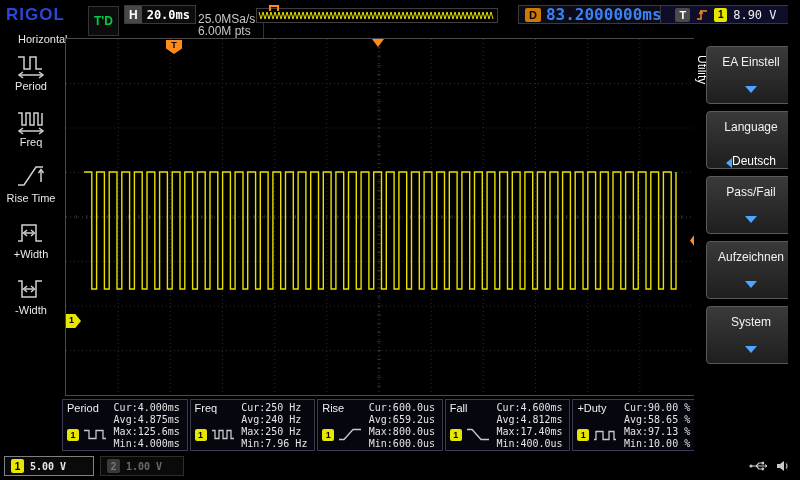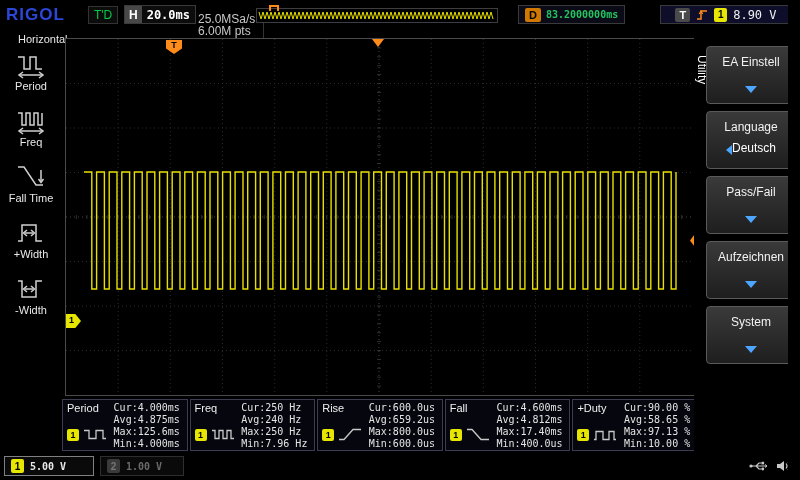--- a/index.html
+++ b/index.html
@@ -3,37 +3,37 @@
 <meta charset="utf-8">
 <style>
   *{margin:0;padding:0;box-sizing:border-box}
   html,body{background:#000}
   #screen{position:relative;width:788px;height:480px;background:#000;overflow:hidden;
           font-family:"Liberation Sans",sans-serif}
 
   
   .topbar{position:absolute;left:0;top:0;width:800px;height:30px;background:#000}
   .logo{position:absolute;left:6px;top:5px;font-size:17px;font-weight:bold;color:#2b46d8;letter-spacing:1px}
-  .trig-status{position:absolute;left:88px;top:6px;padding:1px 5px;border:1px solid #333;background:#0c0c0c;
-               color:#00cc44;font-weight:normal;font-size:12px}
+  .trig-status{position:absolute;left:88px;top:6px;padding:7px 5px;border:1px solid #333;background:#0c0c0c;
+               color:#00cc44;font-weight:bold;font-size:12px}
   .h-group{position:absolute;left:124px;top:5px;height:19px;display:flex;align-items:center;
            border:1px solid #3a3a3a;background:#0c0c0c}
   .h-badge{background:#484848;color:#fff;font-weight:bold;font-size:12px;padding:0 4px;height:100%;
            display:flex;align-items:center}
   .h-value{color:#fff;font-weight:bold;font-size:12px;padding:0 5px;font-family:"DejaVu Sans Mono",monospace}
   .srate{position:absolute;left:198px;top:13px;font-size:12px;color:#c8c8c8;line-height:12px;
          padding-right:8px;border-right:1px solid #333;height:25px}
   .preview{position:absolute;left:256px;top:8px;width:242px;height:15px;border:1px solid #3e3e3e;background:#000}
   .preview svg{position:absolute;left:0;top:0}
   .preview-marker{position:absolute;left:12px;top:-4px;width:10px;height:6px;
                   border:2px solid #ff8c1a;border-bottom:none}
   .d-group{position:absolute;left:518px;top:5px;height:19px;display:flex;align-items:center;gap:5px;
            border:1px solid #3a3a3a;background:#0b0b18;padding:0 6px}
   .d-badge{background:#d07800;color:#000;font-weight:bold;font-size:11px;padding:0 4px;border-radius:2px;line-height:14px}
-  .d-value{color:#22c55e;font-weight:bold;font-size:10px;font-family:"DejaVu Sans Mono",monospace}
+  .d-value{color:#3b82f6;font-weight:bold;font-size:16px;font-family:"DejaVu Sans Mono",monospace}
   .t-group{position:absolute;left:660px;top:5px;height:19px;min-width:132px;display:flex;align-items:center;
            justify-content:center;gap:6px;border:1px solid #3a3a3a;background:#0e0e2a;padding:0 6px}
   .t-badge{background:#4a4a4a;color:#fff;font-weight:bold;font-size:11px;padding:0 4px;border-radius:2px;line-height:14px}
   .t-level{color:#f0f0f0;font-weight:normal;font-size:12px;font-family:"DejaVu Sans Mono",monospace}
   .chbadge{display:inline-flex;align-items:center;justify-content:center;width:13px;height:14px;
            background:#e6e600;color:#000;font-weight:bold;font-size:10px;border-radius:2px}
 
   
   .sidebar{position:absolute;left:0;top:30px;width:62px;height:424px;background:#000}
   .sidebar-title{color:#e8e8e8;font-size:11px;padding:3px 2px 4px 18px}
@@ -70,21 +70,21 @@
 
   
   .rightbar{position:absolute;left:694px;top:30px;width:106px;height:424px;background:#000}
   .utility-tab{position:absolute;left:1px;top:25px;writing-mode:vertical-rl;color:#fff;font-size:12px}
   .menu-col{position:absolute;left:12px;top:16px;display:flex;flex-direction:column;gap:7px}
   .menu-btn{width:90px;height:58px;background:linear-gradient(#3a3a3a,#1e1e1e);border:1px solid #5a5a5a;
             border-radius:4px;position:relative;cursor:pointer}
   .mb-label{color:#f2f2f2;font-size:12px;text-align:center;margin-top:8px;white-space:nowrap}
   .mb-arrow-down{position:absolute;left:50%;bottom:10px;transform:translateX(-50%);width:0;height:0;
                  border-left:6px solid transparent;border-right:6px solid transparent;border-top:7px solid #4da6ff}
-  .mb-value-row{display:flex;align-items:flex-end;justify-content:center;margin-top:7px}
+  .mb-value-row{display:flex;align-items:flex-end;justify-content:center;margin-top:20px}
   .mb-arrow-left{width:0;height:0;border-top:5px solid transparent;border-bottom:5px solid transparent;
                  border-right:6px solid #4da6ff}
   .mb-value{color:#fff;font-size:12px}
   .mb-speaker{display:block;margin:7px auto 0}
 
   
   .bottombar{position:absolute;left:0;top:454px;width:800px;height:26px}
   .chbox{position:absolute;top:2px;height:20px;display:flex;align-items:center;gap:6px;padding:0 6px;
          border:1px solid #808080;background:#0a0a0a;cursor:pointer}
   .chbox1{left:4px;width:90px}
@@ -152,29 +152,29 @@
     <div class="side-item">
       <svg class="side-icon" viewBox="0 0 32 30">
         <path d="M3 8 H7 V20 H11 V8 H15 V20 H19 V8 H23 V20 H27 V8"></path>
         <path d="M4 26 H28"></path>
           <path d="M8 23 L4 26 L8 29"></path>
           <path d="M24 23 L28 26 L24 29"></path>
       </svg>
       <div class="side-label">Freq</div>
     </div>
 
-
     <div class="side-item">
       <svg class="side-icon" viewBox="0 0 32 30">
-        <path d="M3 6 H9 L21 24 H28"></path>
+        <path d="M3 24 H9 L21 6 H28"></path>
         <path d="M26 9 V21"></path>
-          <path d="M23.5 18 L26 21.5 L28.5 18"></path>
-      </svg>
-      <div class="side-label">Fall Time</div>
-    </div>
+          <path d="M23.5 12 L26 8.5 L28.5 12"></path>
+      </svg>
+      <div class="side-label">Rise Time</div>
+    </div>
+
 
     <div class="side-item">
       <svg class="side-icon" viewBox="0 0 32 30">
         <path d="M3 24 H7 V8 H21 V24 H27"></path>
         <path d="M10 16 H18"></path>
           <path d="M12 13 L8.5 16 L12 19"></path>
           <path d="M16 13 L19.5 16 L16 19"></path>
       </svg>
       <div class="side-label">+Width</div>
     </div>

